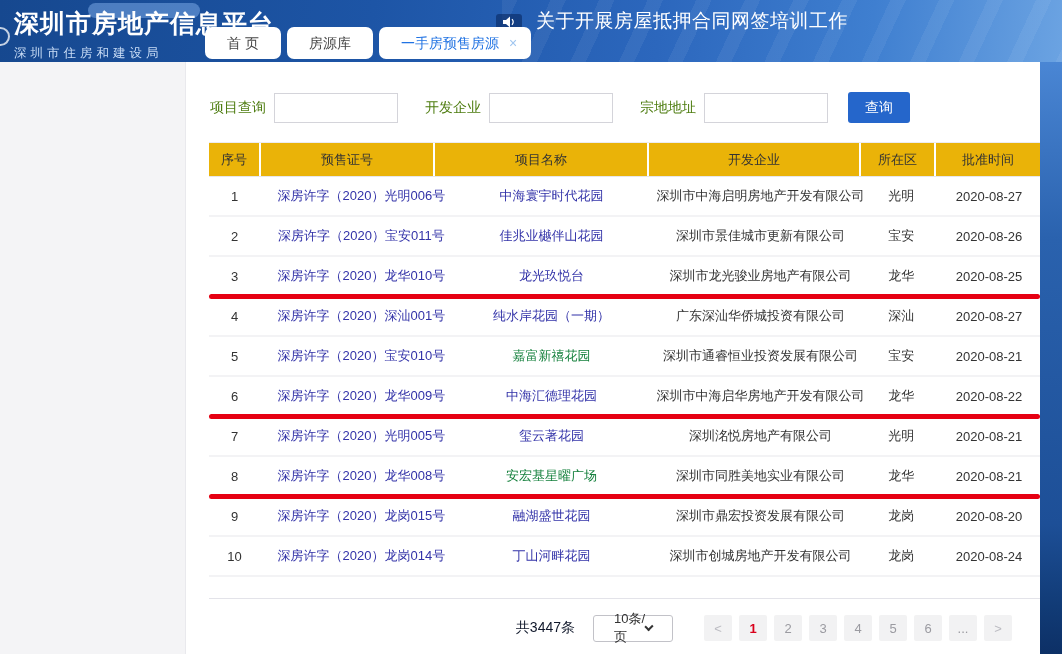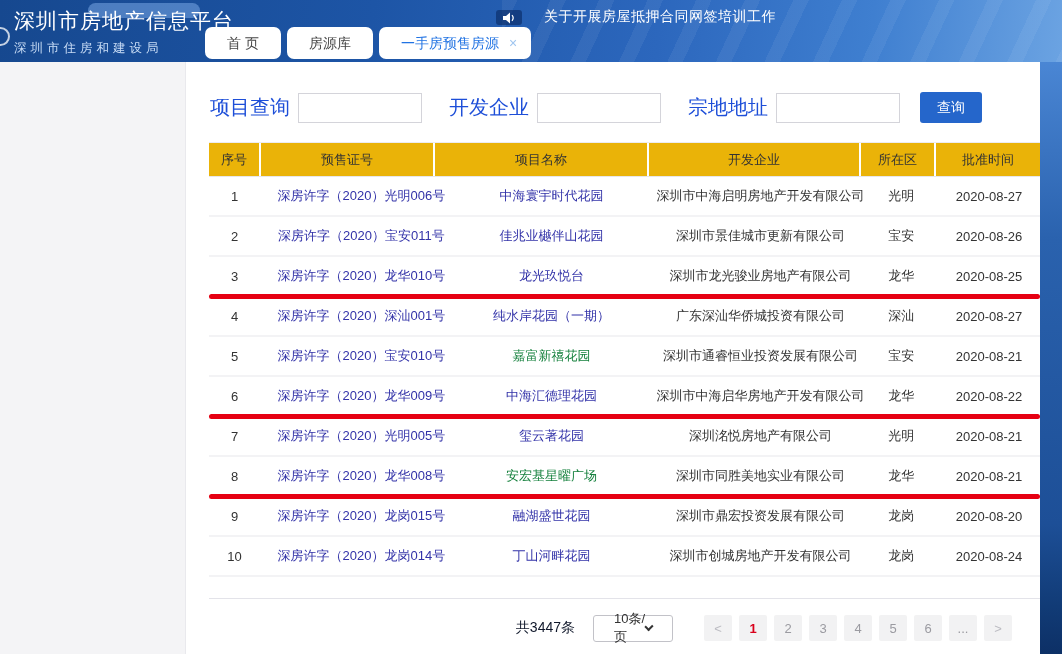--- a/index.html
+++ b/index.html
@@ -10,41 +10,41 @@
   
   .header { position:absolute; left:0; top:0; width:1062px; height:62px;
     background:linear-gradient(95deg,#16488f 0%,#1d55a6 35%,#2c67bd 62%,#3f7fd0 82%,#6ba3e2 100%); }
   .header::before { content:""; position:absolute; right:0; top:0; width:560px; height:62px;
     background:repeating-linear-gradient(115deg, rgba(255,255,255,.06) 0 14px, rgba(255,255,255,0) 14px 44px); }
   .logo-highlight { position:absolute; left:88px; top:3px; width:112px; height:15px;
     background:rgba(130,175,235,.5); border-radius:8px; }
   .emblem { position:absolute; left:-9px; top:27px; width:19px; height:19px;
     border:2px solid rgba(255,255,255,.75); border-radius:50%; }
   .logo { position:absolute; left:14px; top:7px; z-index:2; }
-  .logo-title { color:#fff; font-size:21px; font-weight:normal; letter-spacing:1px; }
+  .logo-title { color:#fff; font-size:25px; font-weight:bold; letter-spacing:1px; }
   .logo-sub { color:#c9ddf6; font-size:12.5px; letter-spacing:4px; margin-top:5px; }
   .marquee { position:absolute; left:496px; top:8px; display:flex; align-items:center; z-index:2; }
   .speaker-pill { background:rgba(5,35,90,.55); border-radius:3px; padding:2px 6px 1px;
     display:flex; align-items:center; }
-  .marquee-text { color:#fff; font-size:14px; margin-left:22px; letter-spacing:.5px; }
+  .marquee-text { color:#fff; font-size:19px; margin-left:14px; letter-spacing:.5px; }
   .tabs { position:absolute; left:205px; top:27px; height:32px; display:flex; gap:6px; z-index:2; }
   .tab { background:#fff; padding:0 22px; line-height:32px; font-size:14px; color:#454545; cursor:pointer;border-radius:7px; }
   .tab.active { color:#2173e3; display:flex; align-items:center; padding-right:14px; }
   .tab .close { color:#9ec5f0; font-size:14px; margin-left:10px; line-height:1; }
 
   
   .sidebar { position:absolute; left:0; top:62px; width:186px; height:592px;
     background:#f4f4f6; border-right:1px solid #e9e9ed; }
   .right-strip { position:absolute; left:1040px; top:62px; width:22px; height:592px;
     background:linear-gradient(#4a86d4 0%,#2a62ae 30%,#1d4f97 78%,#113b76 92%,#0d3066 100%); }
   .main { position:absolute; left:187px; top:62px; width:853px; height:592px; background:#fff; }
 
   
   .search-row { position:absolute; left:0; top:30px; width:853px; display:flex; align-items:center; }
-  .search-label { font-size:20px; color:#1d4ed8; white-space:nowrap; }
+  .search-label { font-size:14px; color:#4d7c0f; white-space:nowrap; }
   .l1 { margin-left:23px; } .l2,.l3 { margin-left:27px; }
   .search-input { width:124px; height:30px; border:1px solid #d4d4da; background:#fff;
     margin-left:8px; font-size:13px; padding:0 6px; outline:none; }
   .query-btn { margin-left:20px; width:62px; height:31px; background:#2566cb; color:#fff;
     border:none; border-radius:3px; font-size:14px; cursor:pointer; }
 
   
   .table { position:absolute; left:22px; top:80px; width:831px; border-top:1px solid #ececf0; }
   .trow { display:flex; height:40px; align-items:stretch; position:relative;
     border-bottom:2px solid #f3f3f5; background:#fff; }

